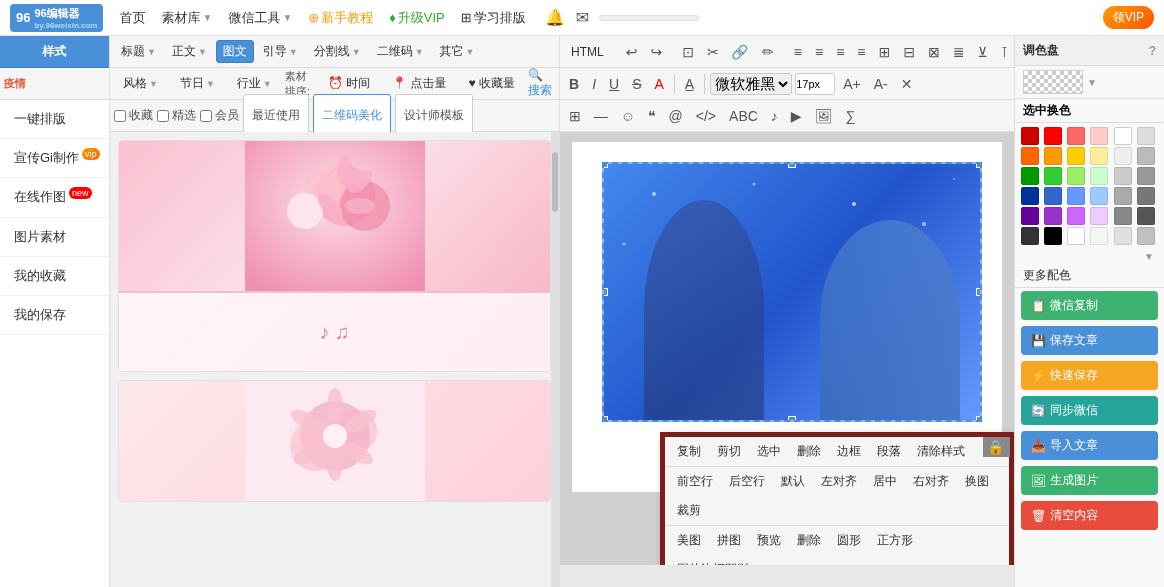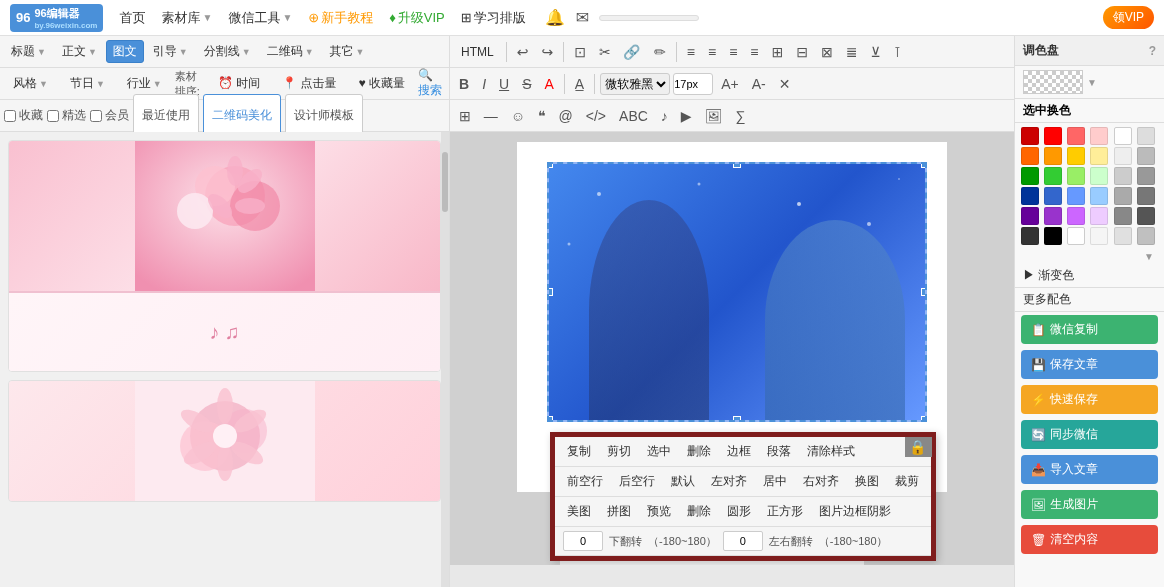--- a/index.html
+++ b/index.html
@@ -313,20 +313,41 @@
   <div class="nav-icons">
     <span class="nav-icon-btn">🔔</span>
     <span class="nav-icon-btn">✉</span>
     <div class="nav-search-box"></div>
   </div>
   <div class="nav-vip">领VIP</div>
 </div>
 
 <div style="display:flex; height: calc(587px - 36px);">
 
+  <div class="left-toolbar-area">
+
+    <div style="background:#4a90d9; display:flex; align-items:center; justify-content:center; height:32px; border-bottom:1px solid #3a80c9;">
+      <span style="color:#fff; font-size:12px; font-weight:bold;">样式</span>
+    </div>
+
+    <div style="background:#f5f5f5; border-bottom:1px solid #ddd; padding:2px 4px; height:32px; display:flex; align-items:center;">
+      <span style="font-size:11px; color:#e53; font-weight:bold;">疫情</span>
+    </div>
+
+    <div class="sidebar-menu-item">一键排版</div>
+    <div class="sidebar-menu-item">
+      <span>宣传Gi制作</span><span class="badge-vip">vip</span>
+    </div>
+    <div class="sidebar-menu-item">
+      <span>在线作图</span><span class="badge-new">new</span>
+    </div>
+    <div class="sidebar-menu-item">图片素材</div>
+    <div class="sidebar-menu-item">我的收藏</div>
+    <div class="sidebar-menu-item">我的保存</div>
+  </div>
 
   <div style="display:flex; flex-direction:column; width:450px; border-right:1px solid #ddd;">
 
     <div class="top-toolbar-section" style="height:32px; display:flex; align-items:center; padding:0 4px; gap:2px; overflow:hidden;">
       <div class="tb-btn">
           <span>标题</span>
           <span class="tb-arrow">▼</span>
         </div>
       <div class="tb-btn">
           <span>正文</span>
@@ -460,21 +481,21 @@
 
     <div style="background:#f5f5f5; border-bottom:1px solid #ddd; height:32px; display:flex; align-items:center; padding:0 4px; gap:3px; overflow:hidden;">
       <span class="tb-icon-btn" style="font-weight:bold;">B</span>
       <span class="tb-icon-btn" style="font-style:italic;">I</span>
       <span class="tb-icon-btn" style="text-decoration:underline;">U</span>
       <span class="tb-icon-btn" style="text-decoration:line-through;">S</span>
       <span class="tb-icon-btn" style="color:#f00;">A</span>
       <div class="tb-sep"></div>
       <span class="tb-icon-btn">A̲</span>
       <div class="tb-sep"></div>
-      <select style="font-size:12px; border:1px solid #ccc; border-radius:3px; height:22px;">
+      <select style="font-size:15px; border:1px solid #ccc; border-radius:3px; height:22px;">
         <option>微软雅黑</option>
       </select>
       <input type="text" value="17px" style="width: 40px; height: 22px; border: 1px solid rgb(204, 204, 204); border-radius: 3px; font-size: 11px; ">
       <span class="tb-icon-btn">A+</span>
       <span class="tb-icon-btn">A-</span>
       <span class="tb-icon-btn">✕</span>
     </div>
 
     <div style="background:#f5f5f5; border-bottom:1px solid #ddd; height:32px; display:flex; align-items:center; padding:0 4px; gap:3px; overflow:hidden;">
       <span class="tb-icon-btn">⊞</span>
@@ -625,23 +646,20 @@
       <div class="rp-color-swatch" style="background:#333333;"></div>
       <div class="rp-color-swatch" style="background:#000000;"></div>
       <div class="rp-color-swatch" style="background:#ffffff; border:1px solid #ccc;"></div>
       <div class="rp-color-swatch" style="background:#f5f5f5;"></div>
       <div class="rp-color-swatch" style="background:#e0e0e0;"></div>
       <div class="rp-color-swatch" style="background:#c0c0c0;"></div>
     </div>
 
     <div style="display:flex; justify-content:flex-end; padding:2px 10px; font-size:10px; color:#999;">▼</div>
 
-    <div class="rp-change-btn">
-      <span>▶ 渐变色</span>
-    </div>
 
     <div class="rp-change-btn">
       <span>更多配色</span>
     </div>
 
     <div class="rp-action-btn green">
       <span>📋</span>
       <span>微信复制</span>
     </div>
     <div class="rp-action-btn blue">

